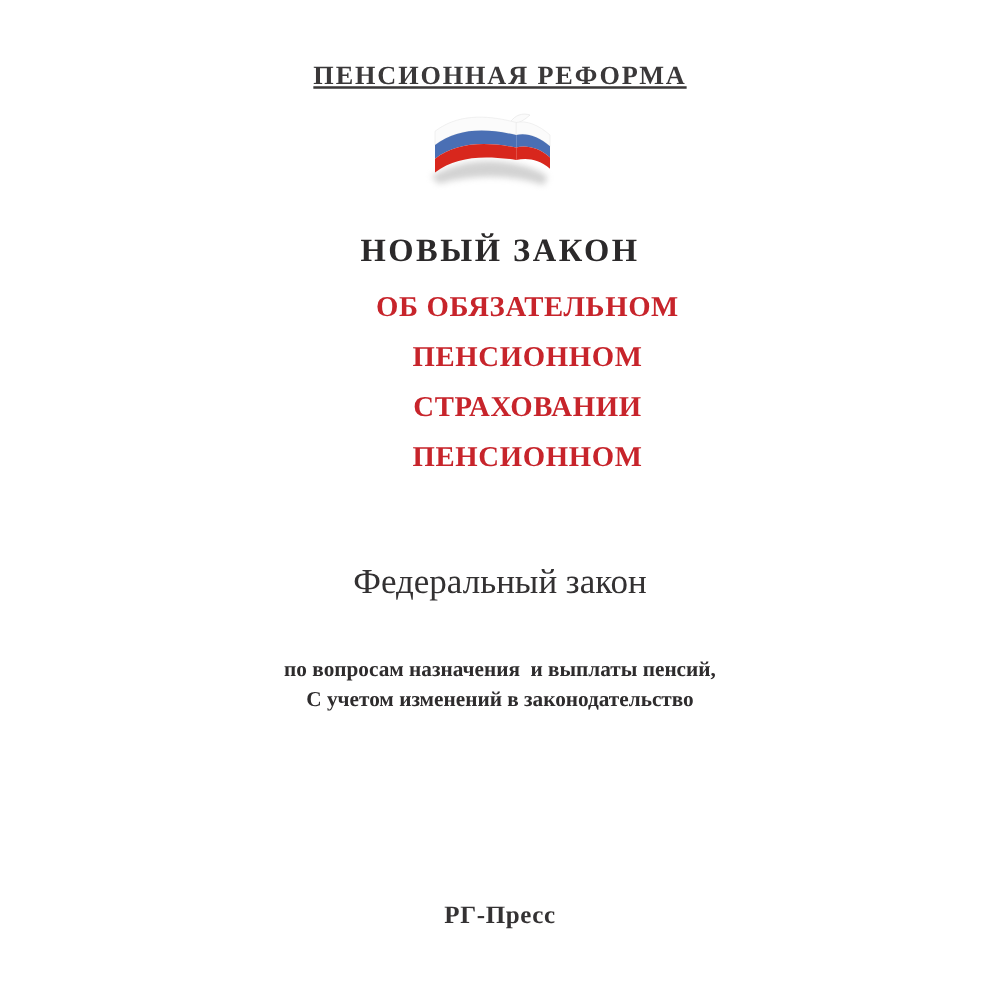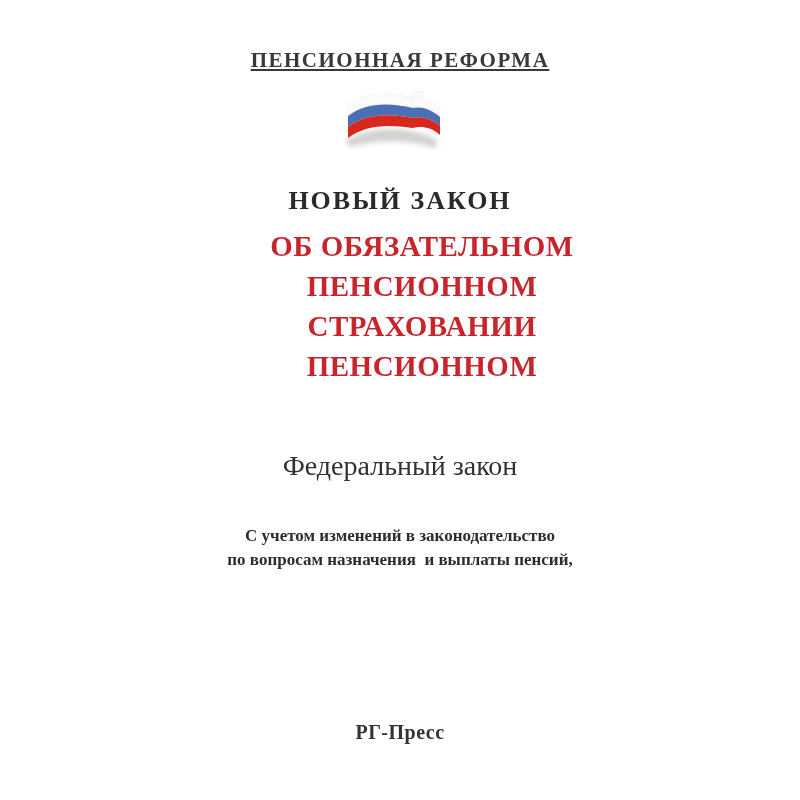--- a/index.html
+++ b/index.html
@@ -41,21 +41,21 @@
   .edition-heading {
     top: 186px;
     font-size: 26px;
     font-weight: 700;
     letter-spacing: 2px;
     line-height: 30px;
     color: #2b292a;
   }
   .book-title {
     top: 226px;
-    font-size: 29px;
+    font-size: 23px;
     font-weight: 700;
     line-height: 40px;
     letter-spacing: 0.5px;
     color: #c7242b;
     padding-left: 44px;
   }
   .law-block {
     top: 452px;
     font-size: 28px;
     font-weight: 400;
@@ -113,19 +113,19 @@
     <div>ПЕНСИОННОМ</div>
     <div>СТРАХОВАНИИ</div>
     <div>ПЕНСИОННОМ</div>
   </div>
 
   <div class="centered law-block">
     <div>Федеральный закон</div>
   </div>
 
   <div class="centered note-block">
+    <div class="note-line">по вопросам назначения  и выплаты пенсий,</div>
     <div class="note-line">С учетом изменений в законодательство</div>
-    <div class="note-line">по вопросам назначения  и выплаты пенсий,</div>
   </div>
 
   <div class="centered publisher">РГ-Пресс</div>
 
 </div>
 
 </body></html>

